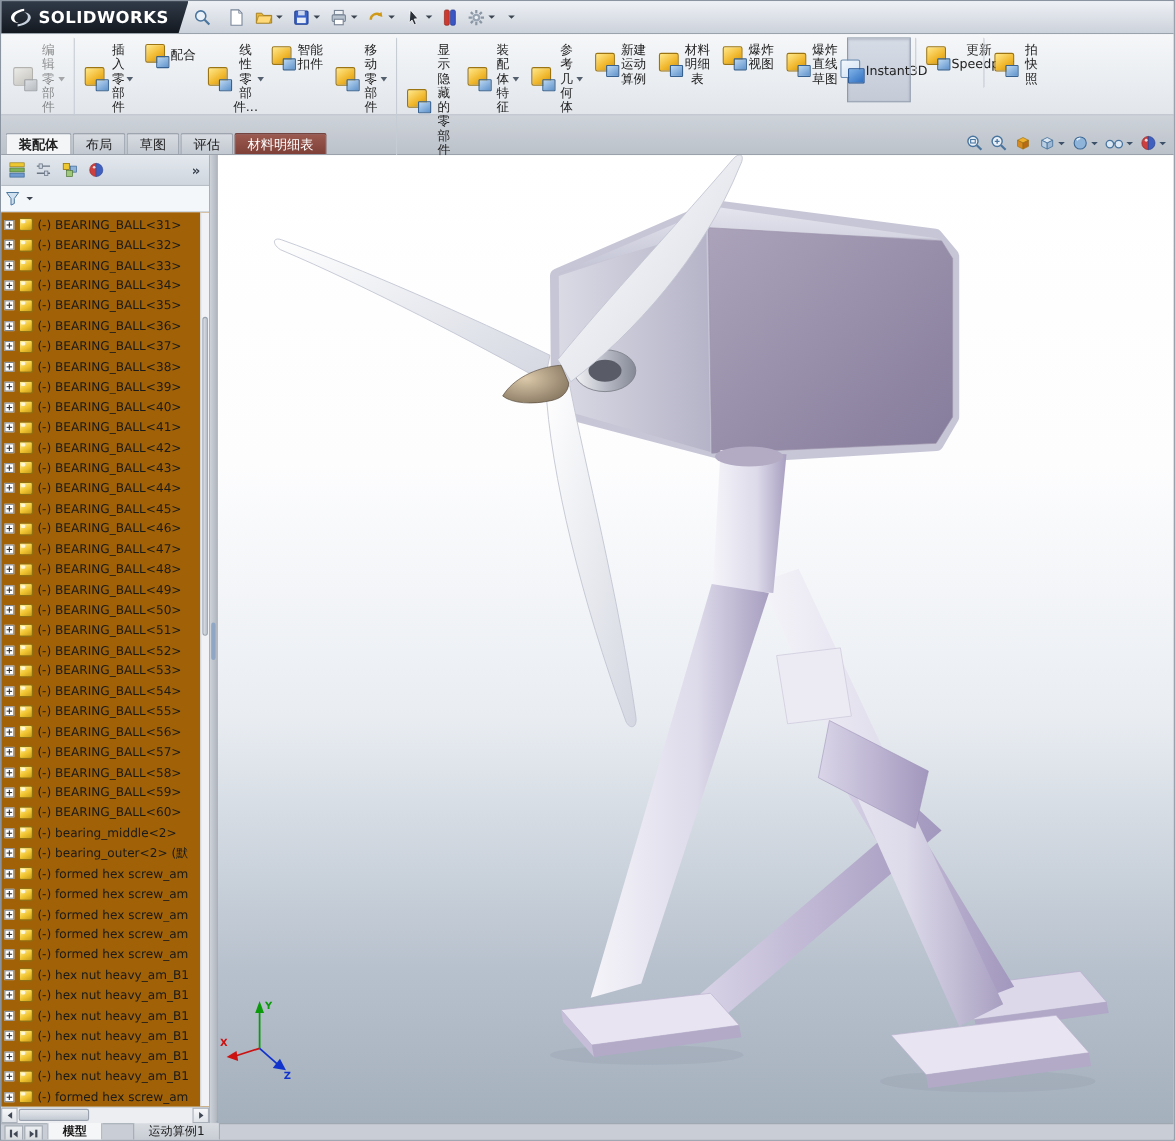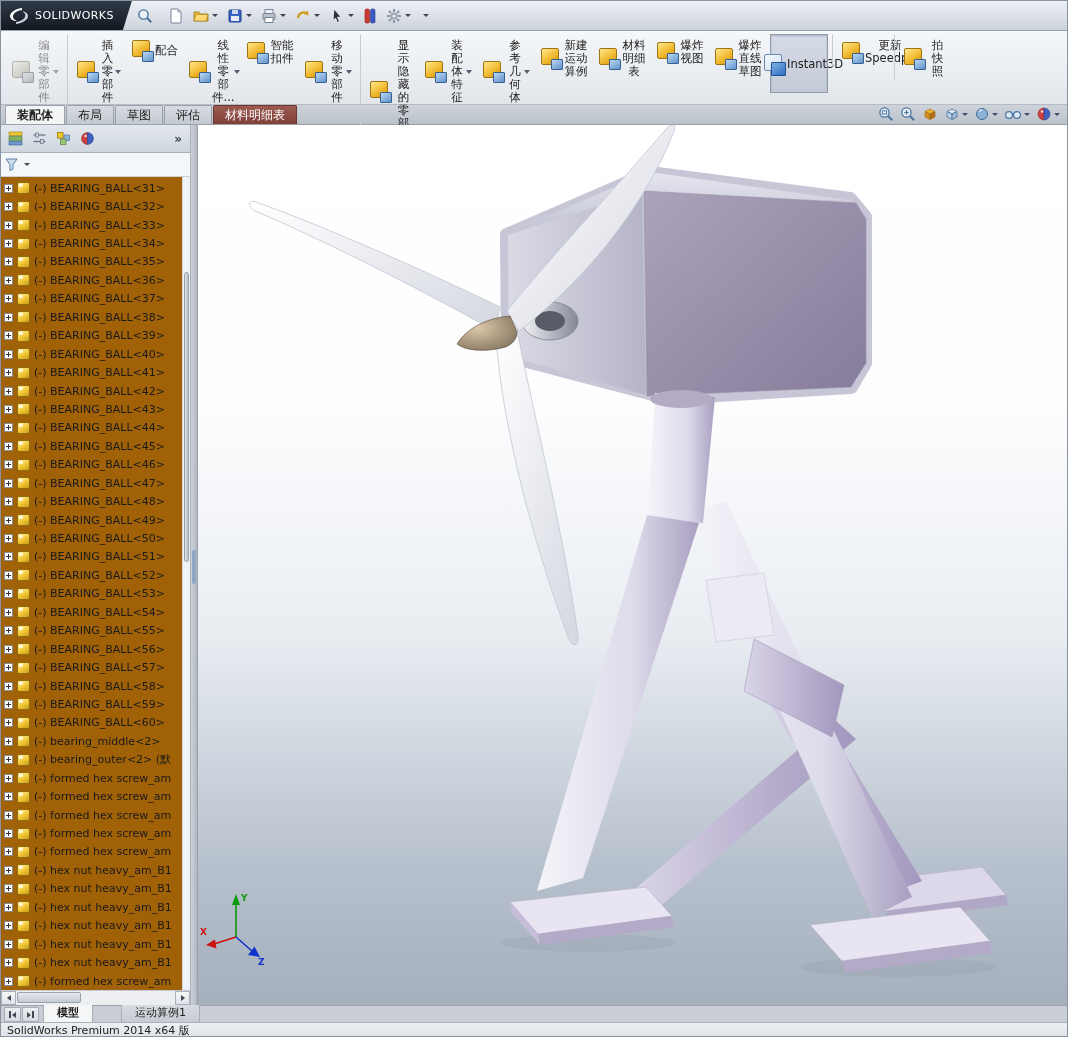--- a/index.html
+++ b/index.html
@@ -2,21 +2,21 @@
 <html><head>
 <meta charset="utf-8">
 <style>
 *{margin:0;padding:0;box-sizing:border-box;font-family:"DejaVu Sans","Liberation Sans",sans-serif;}
 html,body{width:1068px;height:1037px;overflow:hidden;}
 body{background:#d5d9e0;border:1px solid #8a93a0;font-size:12px;color:#1a1a1a;}
 
 
 .titlebar{height:30px;display:flex;align-items:stretch;background:linear-gradient(#eef1f5,#ccd2db);border-bottom:1px solid #9aa2ac;}
 .logo{display:flex;align-items:center;gap:5px;background:linear-gradient(180deg,#303a48,#141920);color:#fff;padding:0 18px 0 7px;clip-path:polygon(0 0,100% 0,calc(100% - 9px) 100%,0 100%);}
-.brand{font-weight:normal;font-size:11px;letter-spacing:.4px;color:#fff;}
+.brand{font-weight:bold;font-size:15px;letter-spacing:.4px;color:#fff;}
 .menubar{display:flex;align-items:center;margin-left:8px;}
 .menu-item{padding:0 7px;line-height:29px;font-size:12px;cursor:default;}
 .quickbar{display:flex;align-items:center;margin-left:6px;gap:1px;}
 .qbtn{height:24px;display:flex;align-items:center;padding:0 3px;border:1px solid transparent;border-radius:2px;}
 .qcaret{width:0;height:0;border-left:3px solid transparent;border-right:3px solid transparent;border-top:3.5px solid #3c4450;margin-left:3px;}
 .qsearch{display:flex;align-items:center;padding:0 5px;}
 
 
 .ribbon{height:74px;display:flex;align-items:flex-start;padding:3px 4px 0 4px;background:linear-gradient(#f5f7f9,#e2e6eb);border-bottom:1px solid #b6bcc6;}
 .rbtn{display:flex;flex-direction:row;align-items:center;min-width:46px;max-width:58px;padding:2px 3px 1px;border:1px solid transparent;border-radius:2px;}
@@ -26,21 +26,21 @@
 .rbtn.group-start{border-left:1px solid #c6ccd4;margin-left:4px;padding-left:6px;border-radius:0;}
 .rbtn.disabled{opacity:.5;filter:grayscale(.9);}
 .rbtn.active{background:linear-gradient(#d6dce6,#c4cbd7);border:1px solid #8f9aab;box-shadow:inset 0 1px 2px rgba(40,55,80,.25);justify-content:center;padding:16px 10px;}
 .ricon{width:26px;height:24px;position:relative;margin-top:1px;flex:none;}
 .ricon::before{content:'';position:absolute;left:3px;top:2px;width:16px;height:15px;background:linear-gradient(145deg,#ffe98c,#f0b62a 60%,#c8901a);border:1px solid #9c7512;border-radius:2px;}
 .ricon::after{content:'';position:absolute;right:1px;bottom:0;width:10px;height:9px;background:linear-gradient(145deg,#bcd8f2,#5f93cc);border:1px solid #35608f;border-radius:1px;}
 .rbtn.active .ricon::before{background:linear-gradient(145deg,#f3f8fd,#cfe0f2);border-color:#6b8cb0;}
 .rbtn.active .ricon::after{width:13px;height:12px;background:linear-gradient(145deg,#7fb2e8,#2f6fc0);border-color:#1f4f90;}
 
 
-.tabrow{height:20px;display:flex;align-items:flex-end;background:linear-gradient(#ced3da,#bcc2ca);border-bottom:1px solid #9aa1ab;padding-left:4px;text-align:right;}
+.tabrow{height:36px;display:flex;align-items:flex-end;background:linear-gradient(#ced3da,#bcc2ca);border-bottom:1px solid #9aa1ab;padding-left:4px;text-align:right;}
 .ctabs{display:flex;align-items:flex-end;height:20px;}
 .ctab{padding:2px 11px 2px;font-size:12px;line-height:14px;background:linear-gradient(#d8dce2,#c3c9d1);border:1px solid #9aa1ab;border-bottom:none;margin-right:1px;border-radius:2px 2px 0 0;color:#222;}
 .ctab.active{background:#f3f5f7;font-weight:bold;}
 .ctab.office{background:linear-gradient(#9c5a50,#7e4038);color:#fff;border-color:#6b3630;}
 .viewbar{margin-left:auto;display:flex;align-items:center;gap:2px;margin-right:5px;height:20px;}
 .vbtn{height:18px;display:flex;align-items:center;padding:0 2px;border-radius:2px;}
 .vcaret{width:0;height:0;border-left:3px solid transparent;border-right:3px solid transparent;border-top:3.5px solid #3c5068;margin-left:2px;}
 
 
 .main{display:flex;height:880px;}

